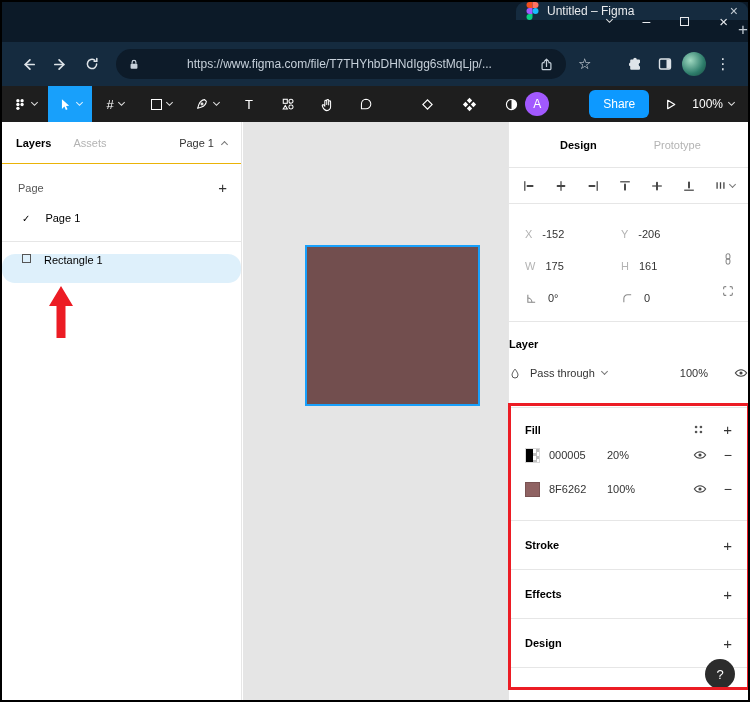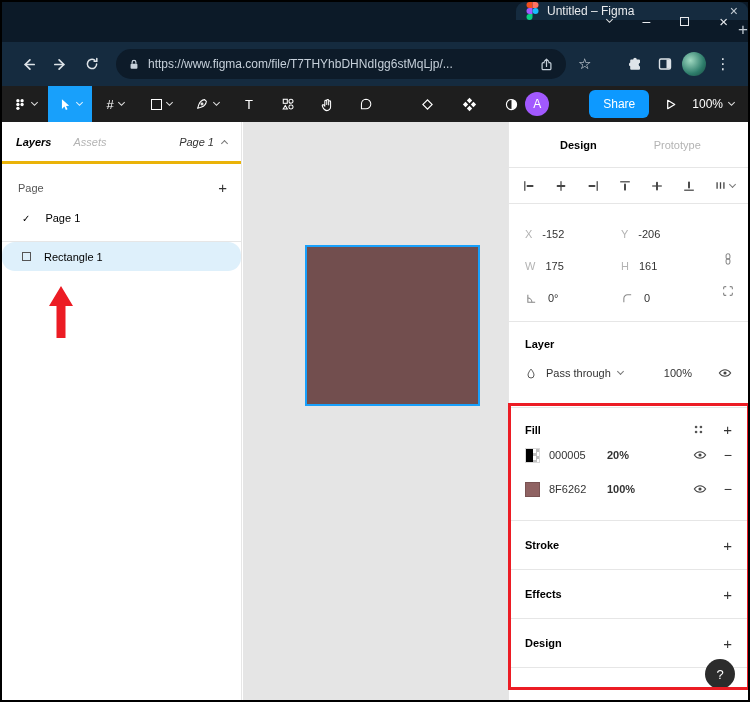--- a/index.html
+++ b/index.html
@@ -17,21 +17,21 @@
                   gap:30px; padding-right:20px; color:#E8EAED; }
   .win-controls .wbox { width:9px; height:9px; border:1.3px solid #E8EAED; display:inline-block; }
   .win-controls .wx { font-size:15px; }
   .win-controls .wmin { font-size:14px; }
 
   
   .btoolbar { height:44px; background:#152B3F; display:flex; align-items:center; padding:0 12px; gap:4px; }
   .navbtn { width:28px; height:28px; display:flex; align-items:center; justify-content:center; color:#DDE3E8; }
   .omnibox { width:450px; height:30px; margin-left:6px; border-radius:15px; background:#0D1B29;
              display:flex; align-items:center; padding:0 12px; gap:8px; color:#C6D0DA; }
-  .url { flex:1; font-size:12px; white-space:nowrap; overflow:hidden; color:#C6D0DA; }
+  .url { flex:1; font-size:12px; white-space:nowrap; overflow:hidden; color:#C6D0DA;text-align:center; }
   .star { color:#DDE3E8; font-size:15px; margin-left:8px; }
   .bt-spacer { flex:1; }
   .bt-ic { width:26px; height:26px; display:flex; align-items:center; justify-content:center; color:#DDE3E8; }
   .b-avatar { width:24px; height:24px; border-radius:50%;
               background:radial-gradient(circle at 35% 35%, #9FD8C0, #2E7D6B 60%, #17453C); }
   .kebab { color:#DDE3E8; font-size:15px; }
 
   
   .ftoolbar { height:36px; background:#1E1E1E; display:flex; align-items:center; color:#fff; }
   .tool { height:36px; display:flex; align-items:center; justify-content:center; gap:5px; }
@@ -49,32 +49,32 @@
   .fright { margin-left:auto; display:flex; align-items:center; gap:14px; padding-right:10px; }
   .f-avatar { width:24px; height:24px; border-radius:50%; background:#A259FF; color:#fff; font-size:12px;
               display:flex; align-items:center; justify-content:center; }
   .share-btn { background:#0D99FF; color:#fff; font-size:12px; border:none; border-radius:6px;
                padding:7px 14px;margin-left:26px; }
   .zoomctl { display:flex; align-items:center; gap:6px; font-size:12px; color:#fff; padding-right:4px; }
 
   
   .lpanel { position:absolute; top:120px; left:0; width:240px; bottom:0; background:#fff;
             border-right:1px solid #E6E6E6; font-size:11px; }
-  .lheader { height:42px; border-bottom:3px solid #eab308; display:flex; align-items:center; padding:4px 14px;font-style:italic; }
+  .lheader { height:42px; border-bottom:1px solid #eab308; display:flex; align-items:center; padding:4px 14px; }
   .lh-layers { color:#000; font-weight:700; }
   .lh-assets { color:#B3B3B3; margin-left:22px; }
   .lh-page { margin-left:auto; color:#333; display:flex; align-items:center; gap:8px; }
   .pages-row { display:flex; align-items:center; padding:16px 14px 4px 16px; color:#555; }
   .plus { margin-left:auto; color:#333; font-size:15px; font-weight:300; line-height:1; }
   .page-item { display:flex; align-items:center; height:30px; padding:0 16px 0 20px; color:#000; margin-top:4px; }
   .page-check { font-size:10px; color:#000; }
   .page-name { margin-left:15px; }
   .ldivider { border-bottom:1px solid #E6E6E6; margin-top:8px; }
-  .layer-item { height:29px; display:flex; align-items:center; background:#DEF0FB; padding:0 16px 0 20px;
-                color:#000;border-radius:13px; }
+  .layer-item { height:29px; display:flex; background:#DEF0FB; padding:0 16px 0 20px;
+                margin-top:12px; color:#000;border-radius:13px; }
   .layer-sq { width:9px; height:9px; border:1.2px solid #555; display:inline-block; }
   .layer-name { margin-left:13px; }
   .ann-arrow { position:absolute; left:47px; top:164px; pointer-events:none; }
 
   
   .canvas { position:absolute; top:120px; left:241px; width:269px; bottom:0; background:#E5E5E5; }
   .crect { position:absolute; left:62px; top:123px; width:175px; height:161px; border:2.5px solid #18A0FB; }
 
   
   .rpanel { position:absolute; top:120px; right:0; width:240px; bottom:0; background:#fff;
@@ -87,35 +87,35 @@
             padding:0 13px; border-bottom:1px solid #E6E6E6; color:#444; }
   .ralign .ai { display:flex; align-items:center; gap:3px; }
   .rprops { height:118px; border-bottom:1px solid #E6E6E6; padding:14px 16px 0; position:relative; }
   .prow { display:flex; align-items:center; height:32px; }
   .pcell { width:96px; display:flex; align-items:center; gap:10px; }
   .plabel { color:#B3B3B3; }
   .pvalue { color:#333; }
   .picon { color:#888; display:flex; align-items:center; }
   .prow-icon { position:absolute; right:13px; color:#888; display:flex; }
   .pri2 { top:48px; } .pri3 { top:80px; }
-  .rlayer { height:86px; border-bottom:1px solid #E6E6E6; padding:16px 16px 0; }
+  .rlayer { height:86px; border-bottom:1px solid #E6E6E6; padding:16px 0 0; }
   .sec-title { color:#000; font-weight:700; }
   .blend-row { display:flex; align-items:center; margin-top:16px; color:#333; }
   .blend-name { margin-left:9px; margin-right:7px; }
   .blend-op { margin-left:auto; margin-right:26px; color:#333; }
   .eye { color:#444; display:flex; }
   .rfill { height:113px; border-bottom:1px solid #E6E6E6; padding:14px 16px 0; }
   .sec-head { display:flex; align-items:center;gap:48px; }
   .sec-head .hicons { margin-left:auto; display:flex; align-items:center; gap:18px; color:#555; }
   .fillrow { display:flex; align-items:center; height:32px; margin-top:2px; color:#333; }
   .swatch { width:15px; height:15px; border:1px solid rgba(0,0,0,.15); display:flex; overflow:hidden; }
   .sw-half { width:50%; height:100%; }
   .checker { background:repeating-conic-gradient(#BFBFBF 0 25%, #fff 0 50%); background-size:7px 7px; }
   .fhex { margin-left:9px; width:58px; }
-  .fop { width:40px;font-weight:bold; }
+  .fop { width:40px; }
   .frow-icons { margin-left:auto; display:flex; align-items:center; gap:17px; color:#555; }
   .minus { font-size:14px; line-height:1; color:#333; }
   .rsection { height:49px; border-bottom:1px solid #E6E6E6; display:flex; align-items:center; padding:0 16px; }
   .rsection .plus { font-size:15px; }
   .rfooter { flex:1; position:relative; }
   .help-btn { position:absolute; right:13px; bottom:11px; width:30px; height:30px; border-radius:50%;
               background:#2C2C2C; color:#fff; font-size:13px; display:flex; align-items:center; justify-content:center; }
 
   
   .ann-box { position:absolute; left:506px; top:401px; width:242px; height:287px;

